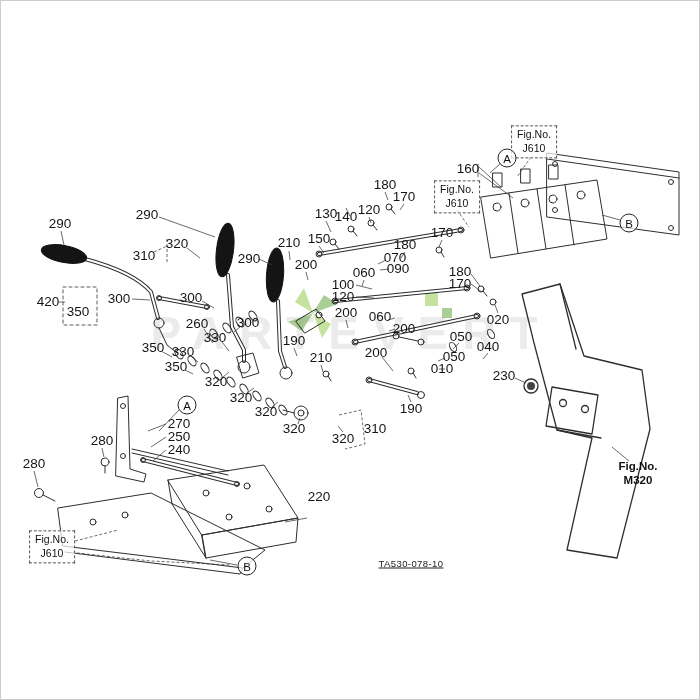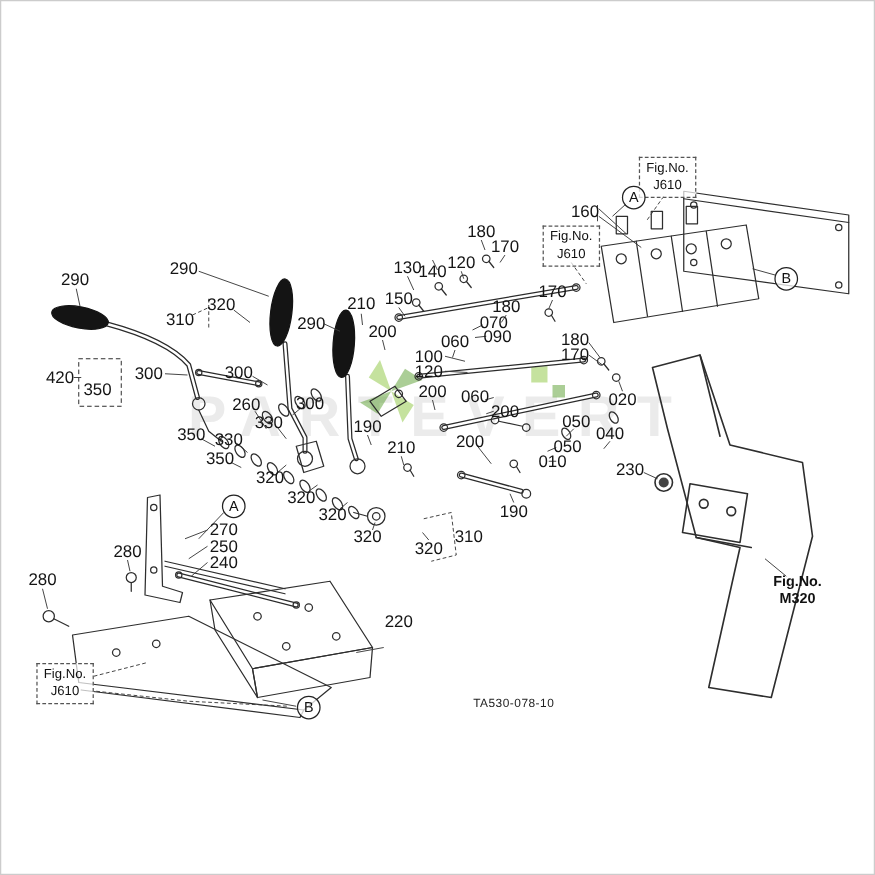--- a/index.html
+++ b/index.html
@@ -13,21 +13,21 @@
     font-size:46px;font-weight:bold;letter-spacing:14px;white-space:nowrap;
     color:rgba(130,130,130,0.16);user-select:none;
   }
   svg.diagram{position:absolute;left:0;top:0;}
   .lbl{
     position:absolute;transform:translate(-50%,-50%);
     font-size:13.5px;color:#151515;white-space:nowrap;line-height:1;
   }
   .code{
     position:absolute;transform:translate(-50%,-50%);
-    font-size:9.5px;letter-spacing:.4px;color:#222;white-space:nowrap;
+    font-size:9.5px;letter-spacing:.4px;color:#222;white-space:nowrap;text-decoration:underline;
   }
   .figbox{
     position:absolute;transform:translate(-50%,-50%);
     border:1px dashed #555;padding:2px 5px;text-align:center;
     font-size:10.5px;line-height:1.3;color:#111;background:rgba(255,255,255,.7);
   }
   .figbox span{display:block;}
   .figtext{
     position:absolute;transform:translate(-50%,-50%);
     text-align:center;font-size:11.5px;font-weight:bold;line-height:1.25;color:#111;

